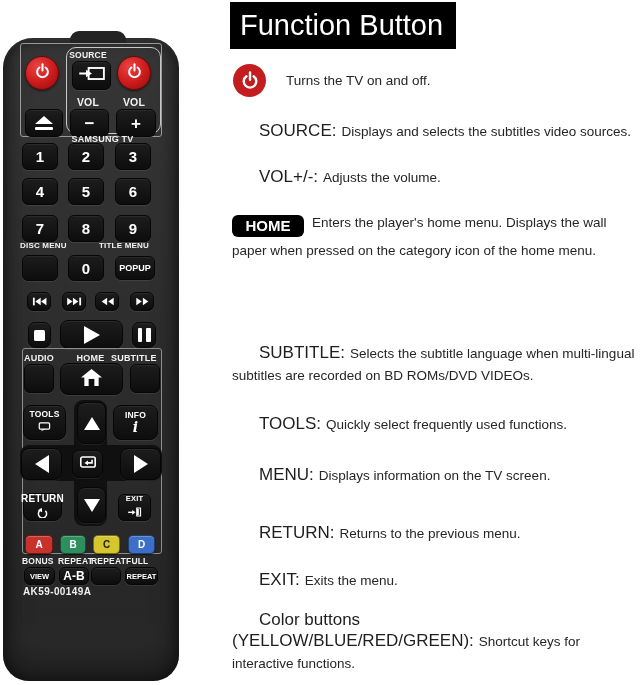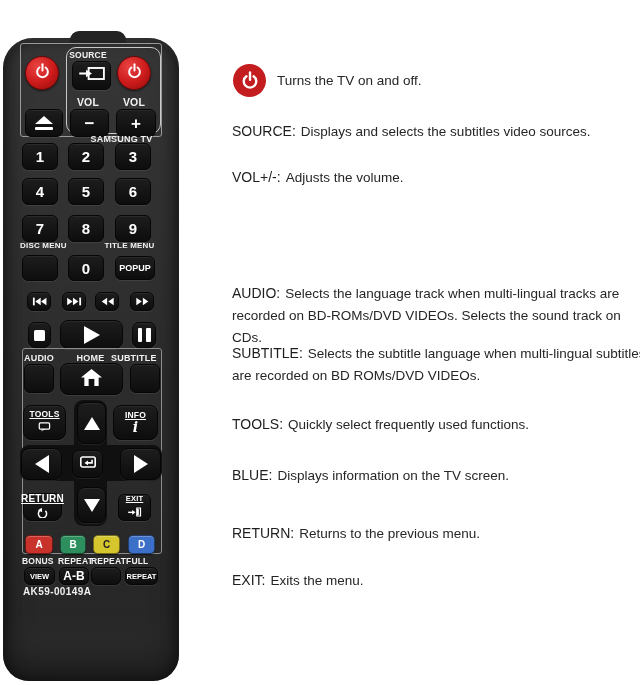--- a/index.html
+++ b/index.html
@@ -40,36 +40,36 @@
   .play-tri{width:0;height:0;border-top:9px solid transparent;border-bottom:9px solid transparent;
           border-left:16px solid #fff;}
   .stop-sq{width:11px;height:11px;background:#fff;border-radius:1.5px;}
   .pause-bars{display:flex;gap:4px;}
   .pause-bars i{display:block;width:4.5px;height:14px;background:#fff;border-radius:1px;}
   .eject{display:flex;flex-direction:column;align-items:center;}
   .eject .t{width:0;height:0;border-left:9px solid transparent;border-right:9px solid transparent;
             border-bottom:8px solid #fff;}
   .eject .b{width:18px;height:3.2px;background:#fff;margin-top:2.5px;border-radius:1px;}
   .stack{display:flex;flex-direction:column;align-items:center;gap:1px;line-height:1;}
-  .k-txt{font-size:8.5px;font-weight:bold;letter-spacing:.2px;text-decoration:underline;}
+  .k-txt{font-size:8.5px;font-weight:bold;letter-spacing:.2px;}
   .info-i{font-family:"DejaVu Serif",serif;font-style:italic;font-weight:bold;font-size:14px;line-height:1;}
   .vol-sign{font-size:17px;line-height:1;}
   .ckey{position:absolute;border-radius:5px;font-size:10px;font-weight:bold;
         display:flex;align-items:center;justify-content:center;border:1px solid rgba(0,0,0,.45);
         box-shadow:0 1px 1px rgba(0,0,0,.5), inset 0 1px 0 rgba(255,255,255,.25);}
   .model{position:absolute;color:#efefef;font-weight:bold;font-size:10px;letter-spacing:.4px;}
 
   
   .fn-title{position:absolute;left:230px;top:2px;background:#000;color:#fff;
             font-size:29px;line-height:36px;padding:5px 13px 6px 10px;}
   .power-row{position:absolute;left:233px;top:64px;display:flex;align-items:center;}
   .panel-power{width:33px;height:33px;border-radius:50%;background:#c41d1f;
                display:flex;align-items:center;justify-content:center;flex:0 0 auto;}
   .def{position:absolute;left:232px;line-height:21px;color:#1e1e1e;}
-  .term{font-size:14px;margin-right:5px;}
+  .term{font-size:17px;margin-right:5px;margin-left:27px;}
   .desc{font-size:13.5px;color:#262626;}
   .home-badge{display:inline-block;background:#000;color:#fff;font-size:15px;font-weight:bold;
               width:72px;line-height:22px;text-align:center;border-radius:6px;margin-right:8px;
               vertical-align:-4px;}
 </style>
 </head>
 <body>
 
 <div class="canvas">
 
@@ -107,34 +107,34 @@
           <span class="t"></span>
           <span class="b"></span>
         </span>
     </div>
     <div class="key" style="left:67px;top:71px;width:37px;height:26px">
       <span class="vol-sign">−</span>
     </div>
     <div class="key" style="left:113px;top:71px;width:38px;height:26px">
       <span class="vol-sign">+</span>
     </div>
-    <div class="lbl ctr" style="left:66px;top:96px;width:105px;font-size:9px">SAMSUNG TV</div>
+    <div class="lbl ctr" style="left:47px;top:96px;width:105px;font-size:9px">SAMSUNG TV</div>
 
     <div class="key digit" style="left:19px;top:105px;width:34px;height:25px">1</div>
     <div class="key digit" style="left:65px;top:105px;width:34px;height:25px">2</div>
     <div class="key digit" style="left:112px;top:105px;width:34px;height:25px">3</div>
     <div class="key digit" style="left:19px;top:140px;width:34px;height:25px">4</div>
     <div class="key digit" style="left:65px;top:140px;width:34px;height:25px">5</div>
     <div class="key digit" style="left:112px;top:140px;width:34px;height:25px">6</div>
     <div class="key digit" style="left:19px;top:177px;width:34px;height:25px">7</div>
     <div class="key digit" style="left:65px;top:177px;width:34px;height:25px">8</div>
     <div class="key digit" style="left:112px;top:177px;width:34px;height:25px">9</div>
 
     <div class="lbl" style="left:17px;top:203px;font-size:8px">DISC MENU</div>
-    <div class="lbl" style="left:96px;top:203px;width:61px;text-align:center;font-size:8px">TITLE MENU</div>
+    <div class="lbl" style="left:96px;top:203px;width:61px;text-align:left;font-size:8px">TITLE MENU</div>
     <div class="key" style="left:19px;top:217px;width:34px;height:24px"></div>
     <div class="key digit" style="left:65px;top:217px;width:34px;height:24px">0</div>
     <div class="key" style="left:112px;top:218px;width:38px;height:22px;font-size:9px">POPUP</div>
 
     <div class="key" style="left:24px;top:254px;width:22px;height:17px">
       <span><svg width="17" height="11" viewBox="0 0 22 14">
             <rect x="2.5" y="2" width="2.3" height="10" fill="#fff"></rect>
             <path d="M12.5 2 L5.5 7 L12.5 12 Z" fill="#fff"></path>
             <path d="M20 2 L13 7 L20 12 Z" fill="#fff"></path>
           </svg></span>
@@ -256,58 +256,62 @@
     <div class="lbl" style="left:88px;top:518px;font-size:8.5px">REPEAT</div>
     <div class="lbl" style="left:123px;top:518px;font-size:8.5px">FULL</div>
     <div class="key" style="left:21px;top:529px;width:29px;height:16px;font-size:7.5px">VIEW</div>
     <div class="key" style="left:56px;top:529px;width:28px;height:16px;font-size:12px">A-B</div>
     <div class="key" style="left:88px;top:529px;width:28px;height:16px;font-size:7.5px"></div>
     <div class="key" style="left:122px;top:529px;width:31px;height:16px;font-size:7.5px">REPEAT</div>
 
     <div class="model" style="left:20px;top:548px">AK59-00149A</div>
   </div>
 
+  <div class="fn-title">Function Button</div>
 
   <div class="power-row">
     <span class="panel-power">
         <svg width="22" height="22" viewBox="0 0 24 24">
           <path d="M8.1 6.9 A6.8 6.8 0 1 0 15.9 6.9" fill="none" stroke="#fff" stroke-width="2.6" stroke-linecap="round"></path>
           <line x1="12" y1="2.6" x2="12" y2="10.6" stroke="#fff" stroke-width="2.6" stroke-linecap="round"></line>
         </svg>
       </span>
-    <span class="desc" style="margin-left:11px">Turns the TV on and off.</span>
+    <span class="desc" style="margin-left:20px">Turns the TV on and off.</span>
   </div>
 
   <div class="def" style="top:120px;width:420px">
     <span class="term">SOURCE:</span><span class="desc">Displays and selects the subtitles video sources.</span>
   </div>
 
   <div class="def" style="top:166px;width:420px">
     <span class="term">VOL+/-:</span><span class="desc">Adjusts the volume.</span>
   </div>
 
-
-  <div class="def" style="top:282px;width:393px">
-    <span class="term">AUDIO:</span><span class="desc">Selects the language track when multi-lingual tracks are recorded on BD-ROMs/DVD VIDEOs. Selects the sound track on CDs.</span>
-  </div>
+  <div class="def" style="top:209px;width:403px;line-height:25px">
+    <span class="home-badge">HOME</span><span class="desc">Enters the player's home menu. Displays the wall paper when pressed on the category icon of the home menu.</span>
+  </div>
+
 
   <div class="def" style="top:342px;width:420px">
     <span class="term">SUBTITLE:</span><span class="desc">Selects the subtitle language when multi-lingual subtitles are recorded on BD ROMs/DVD VIDEOs.</span>
   </div>
 
   <div class="def" style="top:413px;width:420px">
     <span class="term">TOOLS:</span><span class="desc">Quickly select frequently used functions.</span>
   </div>
 
   <div class="def" style="top:464px;width:420px">
-    <span class="term">BLUE:</span><span class="desc">Displays information on the TV screen.</span>
+    <span class="term">MENU:</span><span class="desc">Displays information on the TV screen.</span>
   </div>
 
   <div class="def" style="top:522px;width:420px">
     <span class="term">RETURN:</span><span class="desc">Returns to the previous menu.</span>
   </div>
 
   <div class="def" style="top:569px;width:420px">
     <span class="term">EXIT:</span><span class="desc">Exits the menu.</span>
   </div>
 
+  <div class="def" style="top:609px;width:400px">
+    <span class="term">Color buttons (YELLOW/BLUE/RED/GREEN):</span><span class="desc">Shortcut keys for interactive functions.</span>
+  </div>
 
 </div>
 
 </body></html>

